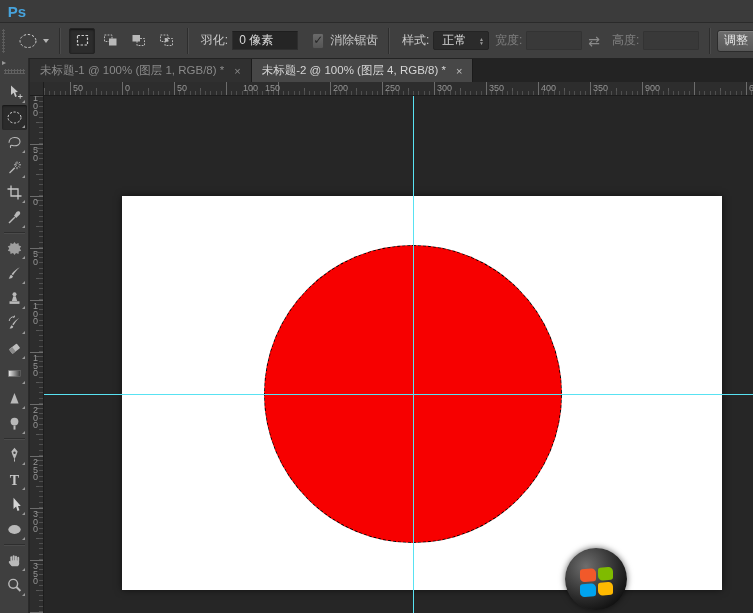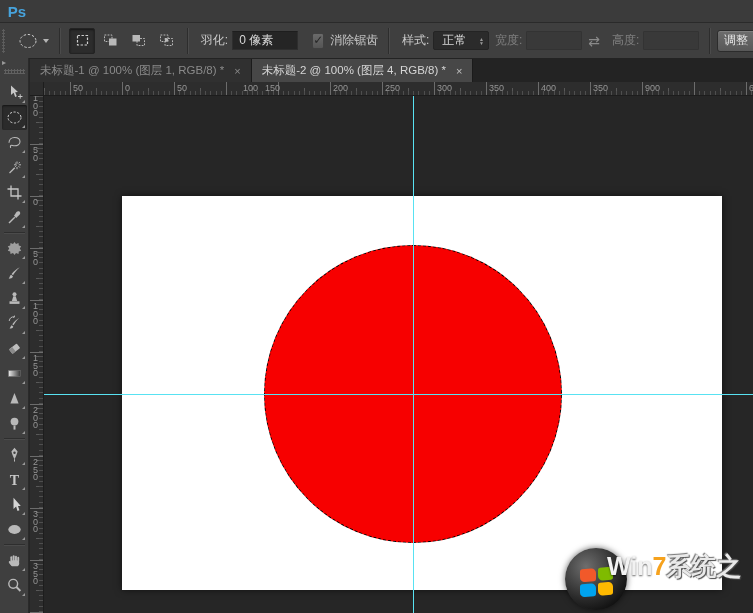--- a/index.html
+++ b/index.html
@@ -453,16 +453,13 @@
 
 <div class="watermark">
   <div class="wm-circle">
     <div class="wm-flag" id="wm-flag">
       <div style="background: rgb(241, 89, 42);"></div>
       <div style="background: rgb(127, 187, 0);"></div>
       <div style="background: rgb(0, 163, 238);"></div>
       <div style="background: rgb(255, 185, 0);"></div>
     </div>
   </div>
-  <div class="wm-brand">
-    <span class="w-win">Win</span><span class="w-7" id="wm7" style="color: rgb(246, 162, 29);">7</span><span class="w-cn">系统之</span>
-  </div>
 </div>
 
 </body></html>

